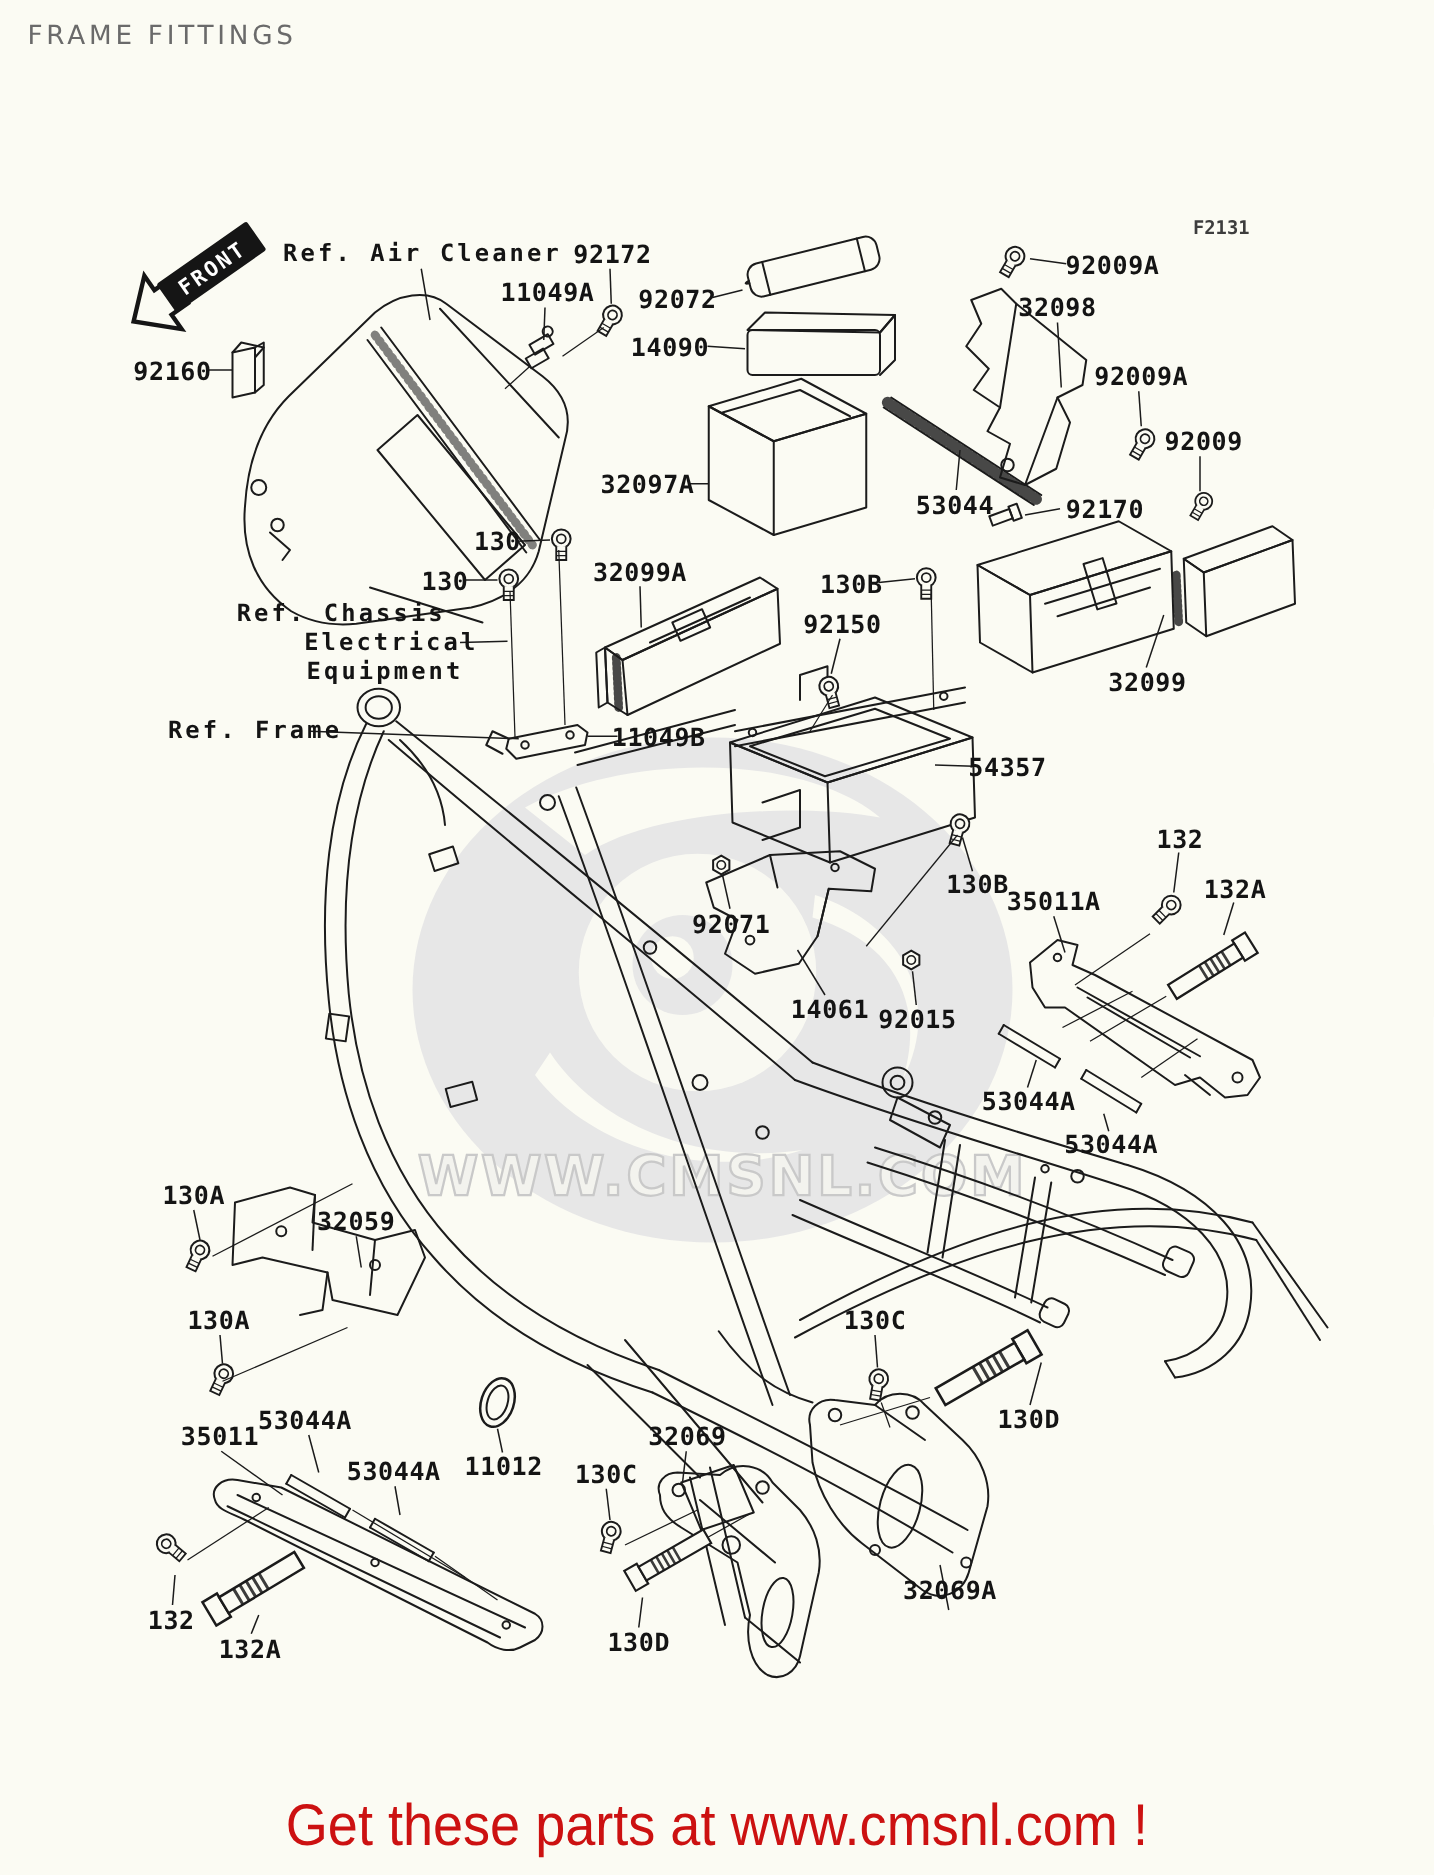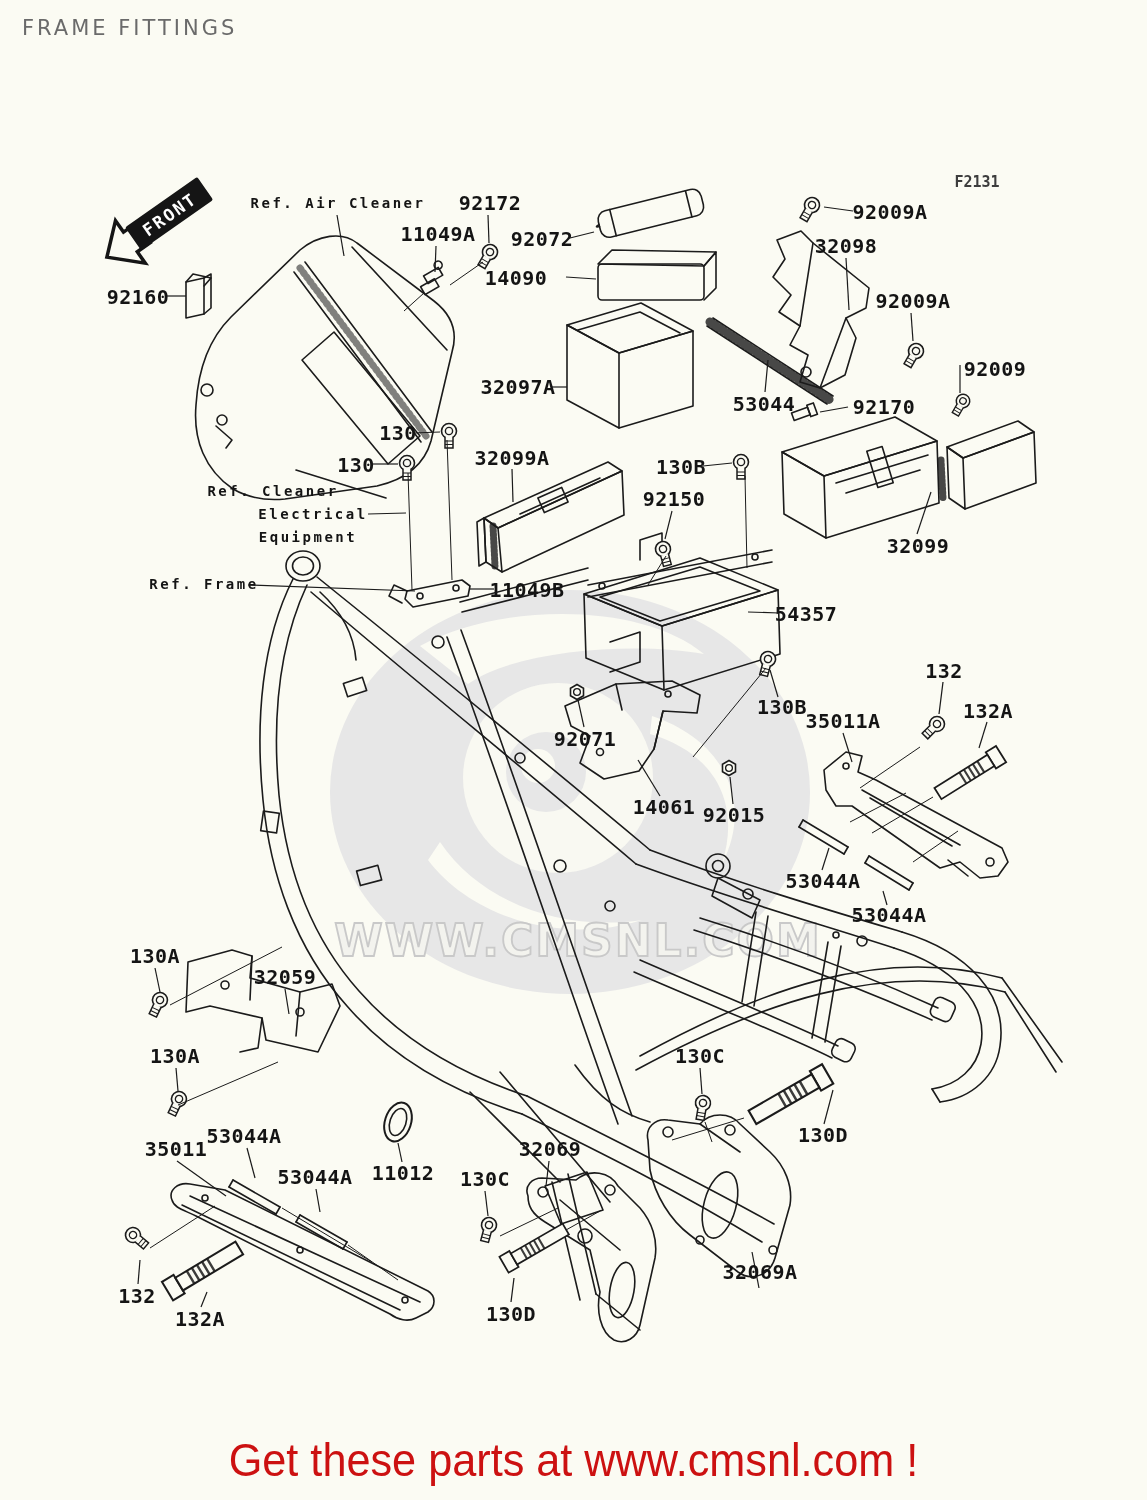--- a/index.html
+++ b/index.html
@@ -6,21 +6,21 @@
   #stage{position:relative;width:1147px;height:1500px;background:#fbfbf3;overflow:hidden;
          font-family:"DejaVu Sans Mono",monospace;text-decoration:underline;}
   #title{position:absolute;left:22px;top:16px;font-family:"DejaVu Sans",sans-serif;
          font-size:21px;letter-spacing:3px;color:var(--title-gray,#6a6a6a);white-space:nowrap;}
   #figcode{position:absolute;left:977px;top:182px;transform:translate(-50%,-50%);
          font:700 15px "DejaVu Sans Mono",monospace;color:#3d3d3d;}
   #art{position:absolute;left:0;top:0;}
   #labels{position:absolute;left:0;top:0;width:100%;height:100%;}
   .plabel{position:absolute;transform:translate(-50%,-50%);font:700 20px "DejaVu Sans Mono",monospace;
          color:#141414;letter-spacing:.5px;white-space:nowrap;}
-  .plabel.ref{font-size:14px;letter-spacing:2.5px;}
+  .plabel.ref{font-size:19px;letter-spacing:2.5px;}
   #footer{position:absolute;left:0;right:0;top:1432px;text-align:center;
          font-family:"Liberation Sans",sans-serif;font-size:47px;color:var(--footer-red,#cc1111);
          transform:scaleX(.92);white-space:nowrap;}
   .wmtext{font:700 44px "DejaVu Sans",sans-serif;letter-spacing:2px;}
   .fronttext{font:700 17px "DejaVu Sans Mono",monospace;letter-spacing:2px;}
 </style>
 </head>
 <body>
 
 <div id="stage">
@@ -403,34 +403,34 @@
       <path d="M705,1122 L712,1142" stroke-width="1"></path>
       <path d="M744,1118 L672,1140" stroke-width="1"></path>
     </g>
   </svg>
 
   <div id="labels">
       <div class="plabel ref" style="left: 338px; top: 203px;">Ref. Air Cleaner</div>
       <div class="plabel" style="left: 490px; top: 203px;">92172</div>
       <div class="plabel" style="left: 438px; top: 234px;">11049A</div>
       <div class="plabel" style="left: 542px; top: 239px;">92072</div>
-      <div class="plabel" style="left: 516px; top: 278px;">14090</div>
+      <div class="plabel" style="left: 536px; top: 278px;">14090</div>
       <div class="plabel" style="left: 138px; top: 297px;">92160</div>
       <div class="plabel" style="left: 890px; top: 212px;">92009A</div>
       <div class="plabel" style="left: 846px; top: 246px;">32098</div>
       <div class="plabel" style="left: 913px; top: 301px;">92009A</div>
-      <div class="plabel" style="left: 963px; top: 369px; margin-left: 32px;">92009</div>
+      <div class="plabel" style="left: 963px; top: 353px;">92009</div>
       <div class="plabel" style="left: 518px; top: 387px;">32097A</div>
       <div class="plabel" style="left: 764px; top: 404px;">53044</div>
       <div class="plabel" style="left: 884px; top: 407px;">92170</div>
       <div class="plabel" style="left: 398px; top: 433px;">130</div>
       <div class="plabel" style="left: 356px; top: 465px;">130</div>
       <div class="plabel" style="left: 512px; top: 458px;">32099A</div>
       <div class="plabel" style="left: 681px; top: 467px;">130B</div>
-      <div class="plabel ref" style="left: 273px; top: 491px;">Ref. Cleaner</div>
+      <div class="plabel ref" style="left: 273px; top: 491px;">Ref. Chassis</div>
       <div class="plabel" style="left: 674px; top: 499px;">92150</div>
       <div class="plabel ref" style="left: 313px; top: 514px;">Electrical</div>
       <div class="plabel ref" style="left: 308px; top: 537px;">Equipment</div>
       <div class="plabel" style="left: 918px; top: 546px;">32099</div>
       <div class="plabel ref" style="left: 204px; top: 584px;">Ref. Frame</div>
       <div class="plabel" style="left: 527px; top: 590px; text-align: right;">11049B</div>
       <div class="plabel" style="left: 806px; top: 614px;">54357</div>
       <div class="plabel" style="left: 944px; top: 671px;">132</div>
       <div class="plabel" style="left: 782px; top: 707px;">130B</div>
       <div class="plabel" style="left: 988px; top: 711px;">132A</div>

